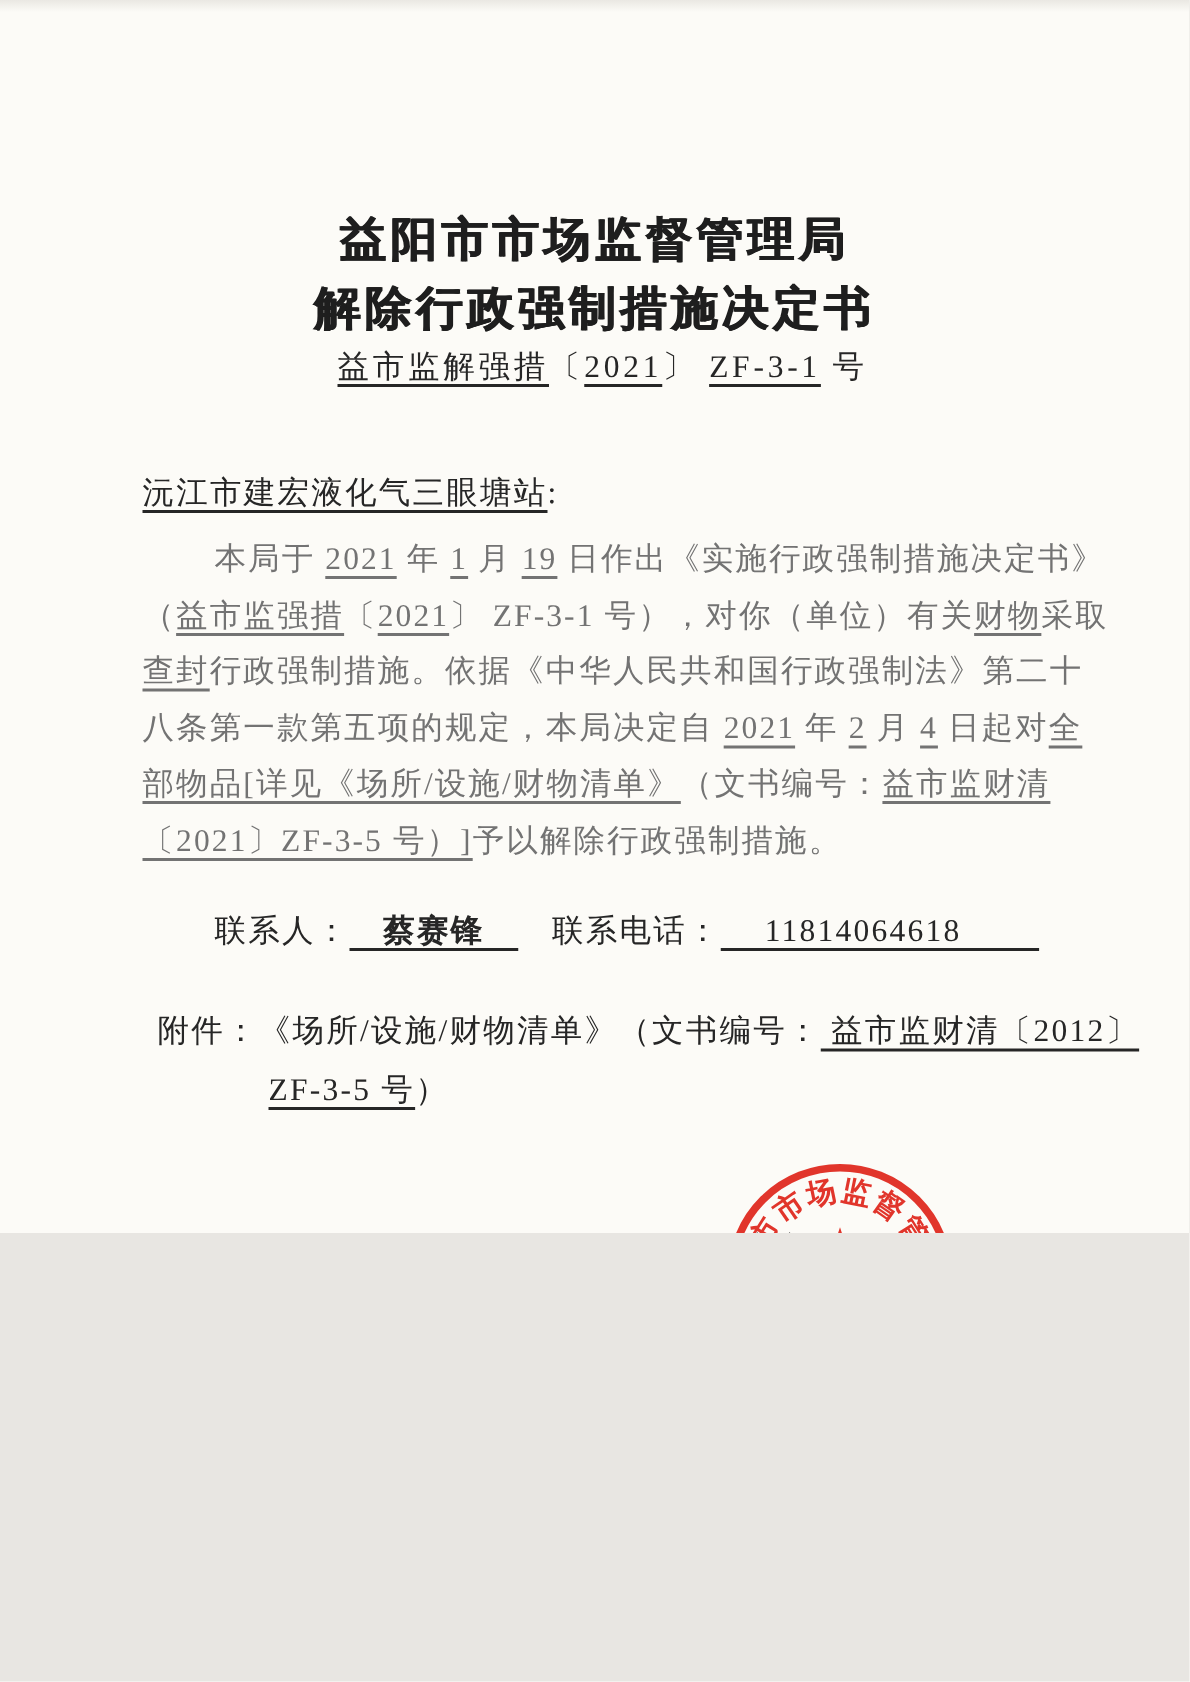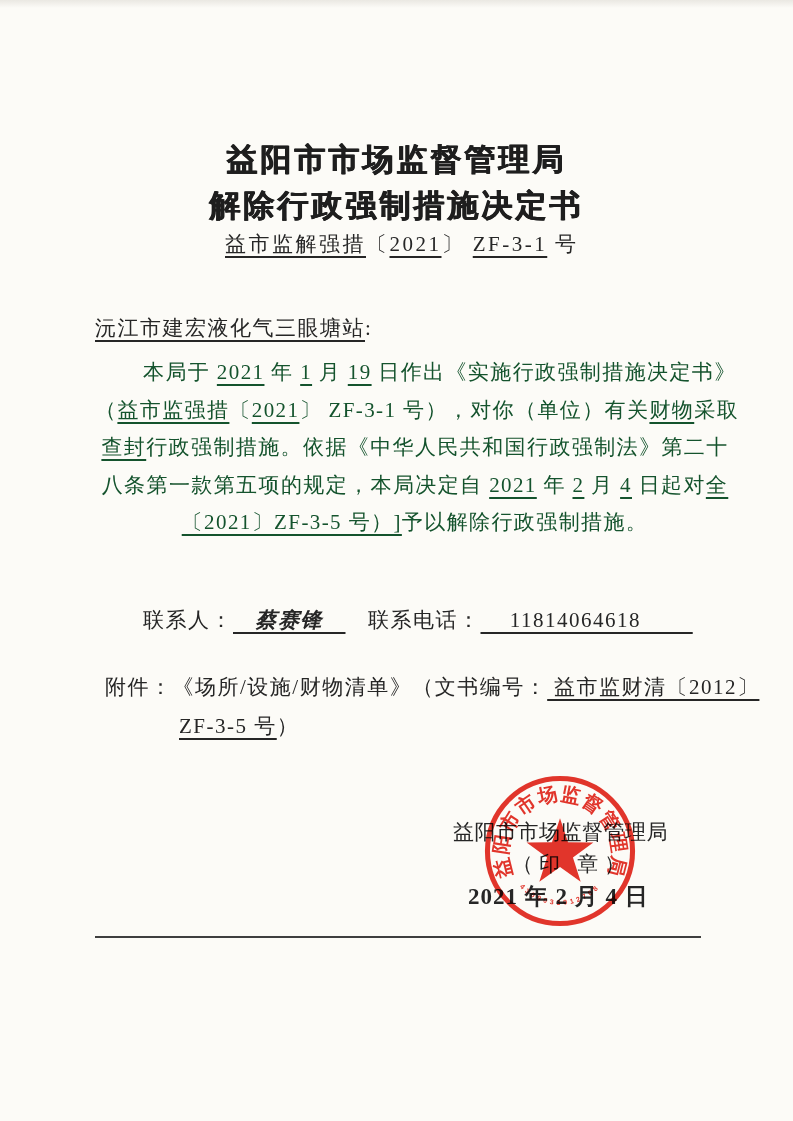--- a/index.html
+++ b/index.html
@@ -1,18 +1,18 @@
 <!DOCTYPE html>
 <html><head>
 <meta charset="utf-8">
 <style>
   html,body{margin:0;padding:0;background:#e8e6e2;}
   .page{
     position:relative;
-    width:793px;height:1121px;
+    width:793px;height:822px;
     margin:0 auto;
     background:#fcfbf7;
     overflow:hidden;
     font-family:"Liberation Serif","DejaVu Serif",serif;
     color:#2a2a2a;
   }
   .page::before{ 
     content:"";position:absolute;left:0;top:0;width:100%;height:8px;
     background:linear-gradient(to bottom, rgba(180,175,165,0.25), rgba(0,0,0,0));
   }
@@ -27,30 +27,30 @@
   }
   .docnum{
     font-size:21px;letter-spacing:2.5px;white-space:nowrap;color:#262626;
   }
   .textline{
     font-size:21px;letter-spacing:1.5px;white-space:nowrap;color:#262626;
     line-height:1.35;
   }
   .bodyblock{left:95px;top:357px;width:640px;}
   .bodyline{
-    font-size:21px;letter-spacing:1.4px;white-space:nowrap;color:#14532d;
-    height:37.5px;line-height:30px;text-align:center;
+    font-size:21px;letter-spacing:1.4px;white-space:nowrap;color:#737373;
+    height:37.5px;line-height:30px;
   }
   .bodyline.indent{padding-left:48px;}
   .u{
     text-decoration:underline;
     text-decoration-thickness:1.5px;
     text-underline-offset:5px;
   }
-  .b{font-weight:bold;font-style:italic;}
+  .b{font-weight:bold;}
   .rule{
     left:95px;top:936px;width:606px;height:2px;background:#3f3f3f;
   }
   .sig-org{left:453px;top:818px;font-size:21px;letter-spacing:0.5px;}
   .sig-yin{left:512px;top:850px;font-size:21px;letter-spacing:6px;}
   .sig-date{left:468px;top:881px;font-size:23px;letter-spacing:1px;font-weight:bold;}
   .sealwrap{
     left:482px;top:773px;width:156px;height:156px;
     mix-blend-mode:multiply;opacity:0.93;
     pointer-events:none;
@@ -67,20 +67,21 @@
 
   <div class="abs docnum" style="left:225px;top:230px;text-align:right;"><span class="u">益市监解强措</span><span>〔</span><span class="u">2021</span><span>〕</span><span> </span><span class="u">ZF-3-1</span><span> 号</span></div>
 
   <div class="abs textline" style="left:95px;top:314px;text-align:center;"><span class="u">沅江市建宏液化气三眼塘站</span><span>:</span></div>
 
   <div class="abs bodyblock">
       <div class="bodyline indent"><span>本局于 </span><span class="u">2021</span><span> 年 </span><span class="u">1</span><span> 月 </span><span class="u">19</span><span> 日作出《实施行政强制措施决定书》</span></div>
       <div class="bodyline"><span>（</span><span class="u">益市监强措</span><span>〔</span><span class="u">2021</span><span>〕</span><span> ZF-3-1 号），对你（单位）有关</span><span class="u">财物</span><span>采取</span></div>
       <div class="bodyline"><span class="u">查封</span><span>行政强制措施。依据《中华人民共和国行政强制法》第二十</span></div>
       <div class="bodyline"><span>八条第一款第五项的规定，本局决定自 </span><span class="u">2021</span><span> 年 </span><span class="u">2</span><span> 月 </span><span class="u">4</span><span> 日起对</span><span class="u">全</span></div>
+      <div class="bodyline"><span class="u">部物品[详见《场所/设施/财物清单》</span><span>（文书编号：</span><span class="u">益市监财清</span></div>
       <div class="bodyline"><span class="u">〔2021〕ZF-3-5 号）]</span><span>予以解除行政强制措施。</span></div>
     </div>
 
   <div class="abs textline" style="left:143px;top:606px;"><span>联系人：</span><span class="u b">　蔡赛锋　</span><span>　</span><span>联系电话：</span><span class="u">　 11814064618 　　</span></div>
 
   <div class="abs textline" style="left:105px;top:673px;"><span>附件：《场所/设施/财物清单》（文书编号：</span><span class="u"> 益市监财清〔2012〕</span></div>
   <div class="abs textline" style="left:167px;top:712px;margin-left:12px;"><span class="u">ZF-3-5 号</span><span>）</span></div>
 
   <div class="abs textline sig-org">益阳市市场监督管理局</div>
   <div class="abs textline sig-yin">（印  章）</div>

